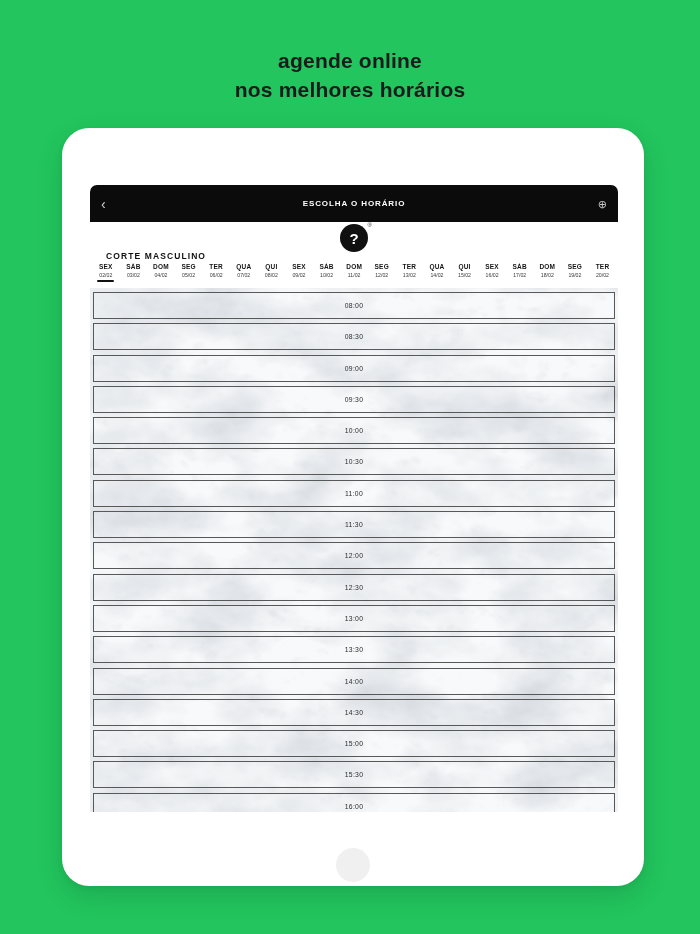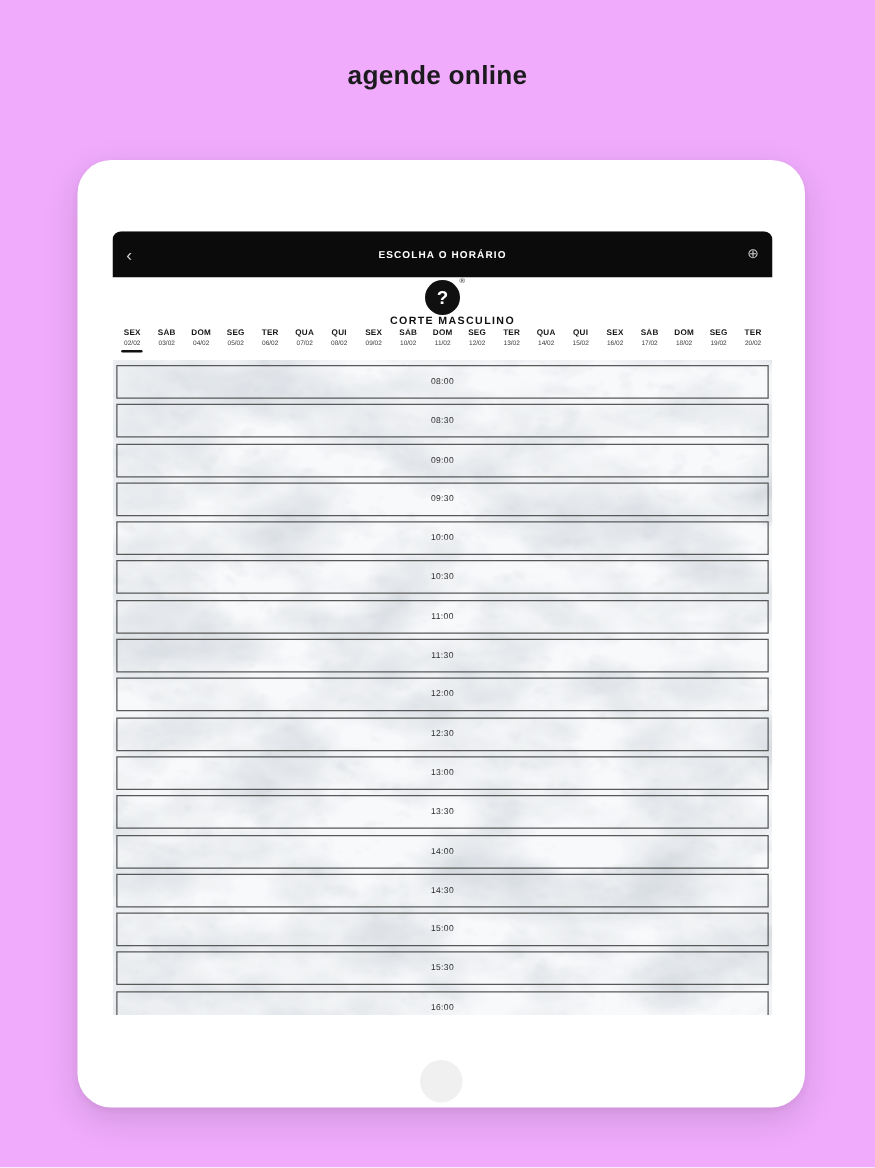--- a/index.html
+++ b/index.html
@@ -1,21 +1,21 @@
 <!DOCTYPE html>
 <html><head>
 <meta charset="utf-8">
 <style>
   html,body{margin:0;padding:0;}
   body{
     width:700px;height:934px;background:#ffffff;
     font-family:"Liberation Sans",sans-serif;
     -webkit-font-smoothing:antialiased;
   }
-  .page{position:relative;width:700px;height:934px;overflow:hidden;background:#f0abfc;}
+  .page{position:relative;width:700px;height:934px;overflow:hidden;background:#22c55e;}
 
   
   .hero-title{
     position:absolute;top:46px;left:0;right:0;
     text-align:center;font-size:21px;font-weight:700;color:#1b1b1d;
     line-height:29px;letter-spacing:.2px;
   }
 
   
   .device{
@@ -49,21 +49,21 @@
   
   .info{position:absolute;top:37px;left:0;right:0;height:66px;background:#ffffff;}
   .logo{
     position:absolute;top:2px;left:50%;transform:translateX(-50%);
     width:28px;height:28px;border-radius:50%;background:#101010;
     display:flex;align-items:center;justify-content:center;
   }
   .logo .q{color:#ffffff;font-size:15px;font-weight:bold;}
   .logo .r{position:absolute;top:-2px;right:-4px;font-size:6px;color:#2e2e2e;}
   .service-name{
-    position:absolute;top:29px;left:16px;right:0;text-align:center;
+    position:absolute;top:29px;left:16px;right:0;text-align:left;
     font-size:8.5px;font-weight:bold;letter-spacing:1.1px;color:#111111;
   }
   .date-strip{
     position:absolute;top:41px;left:2px;right:0;height:25px;
     display:flex;overflow:hidden;
   }
   .date-item{
     flex:0 0 27.6px;display:flex;flex-direction:column;align-items:center;
     cursor:pointer;
   }
@@ -93,20 +93,21 @@
     width:34px;height:34px;border-radius:50%;background:#f0f0f1;cursor:pointer;
   }
 </style>
 </head>
 <body>
 
 <div class="page">
 
   <div class="hero-title">
     <div>agende online</div>
+    <div>nos melhores horários</div>
   </div>
 
   <div class="device">
 
     <div class="screen">
 
       <div class="navbar">
         <span class="back">‹</span>
         <span class="nav-title">ESCOLHA O HORÁRIO</span>
         <span class="nav-right">⊕</span>

